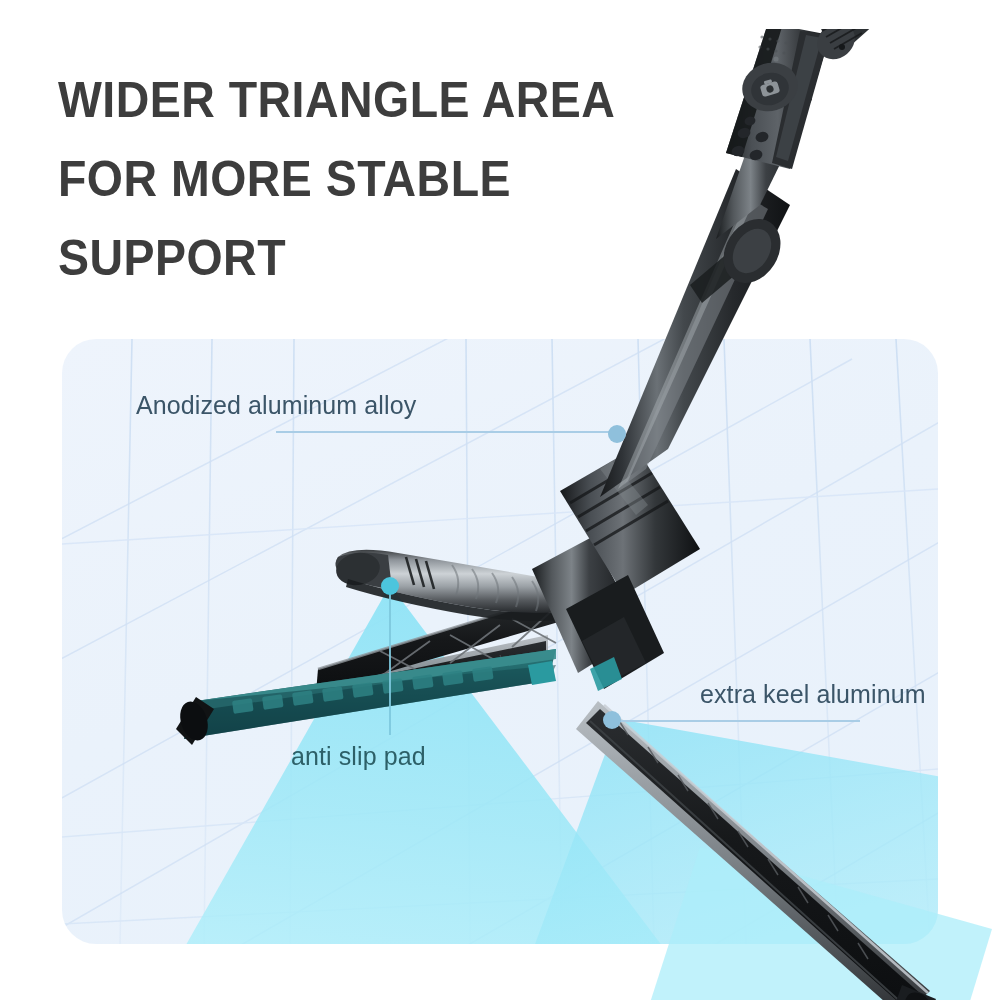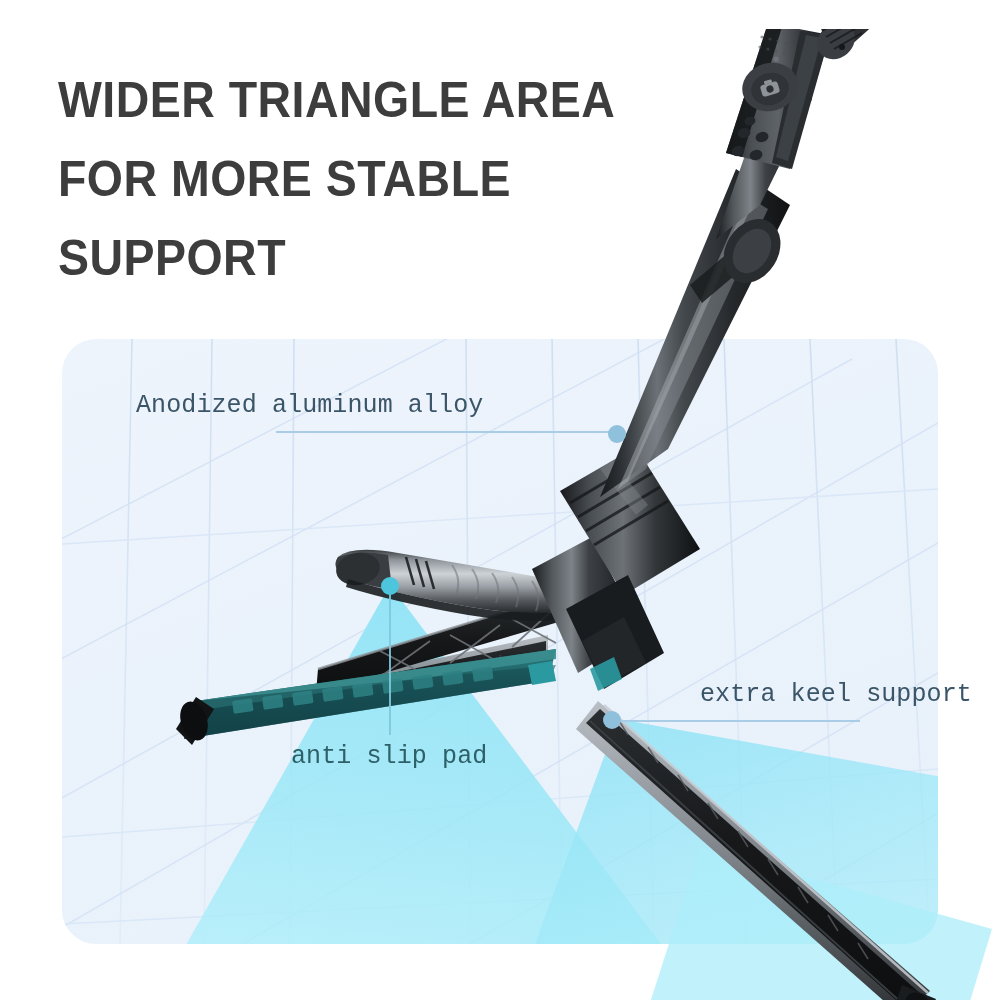--- a/index.html
+++ b/index.html
@@ -67,21 +67,21 @@
     top: 0;
     width: 1000px;
     height: 1000px;
     pointer-events: none;
   }
 
   
   .callout {
     position: absolute;
     color: #3b5568;
-    font-family: Liberation Mono, monospace;
+    font-family: Liberation Sans, sans-serif;
     font-size: 25px;
     font-weight: 400;
     letter-spacing: 0.1px;
     white-space: nowrap;
     user-select: none;
   }
   .callout.alloy   { left: 136px; top: 362px; }
   .callout.keel    { left: 700px; top: 651px; }
   .callout.antislip{ left: 291px; top: 713px; color: #2d6068; }
 
@@ -426,17 +426,17 @@
 
     <line x1="614" y1="692" x2="860" y2="692" stroke="#a9cde6" stroke-width="1.8"></line>
     <circle cx="612" cy="691" r="9" fill="#8fc0dc"></circle>
 
     <line x1="390" y1="560" x2="390" y2="706" stroke="#7ec8dd" stroke-width="1.8"></line>
     <circle cx="390" cy="557" r="9" fill="#4cc5dd"></circle>
   </svg>
 
   <div class="callout alloy">Anodized aluminum alloy</div>
 
-  <div class="callout keel">extra keel support</div>
+  <div class="callout keel">extra keel aluminum</div>
 
   <div class="callout antislip">anti slip pad</div>
 
 </div>
 
 </body></html>

